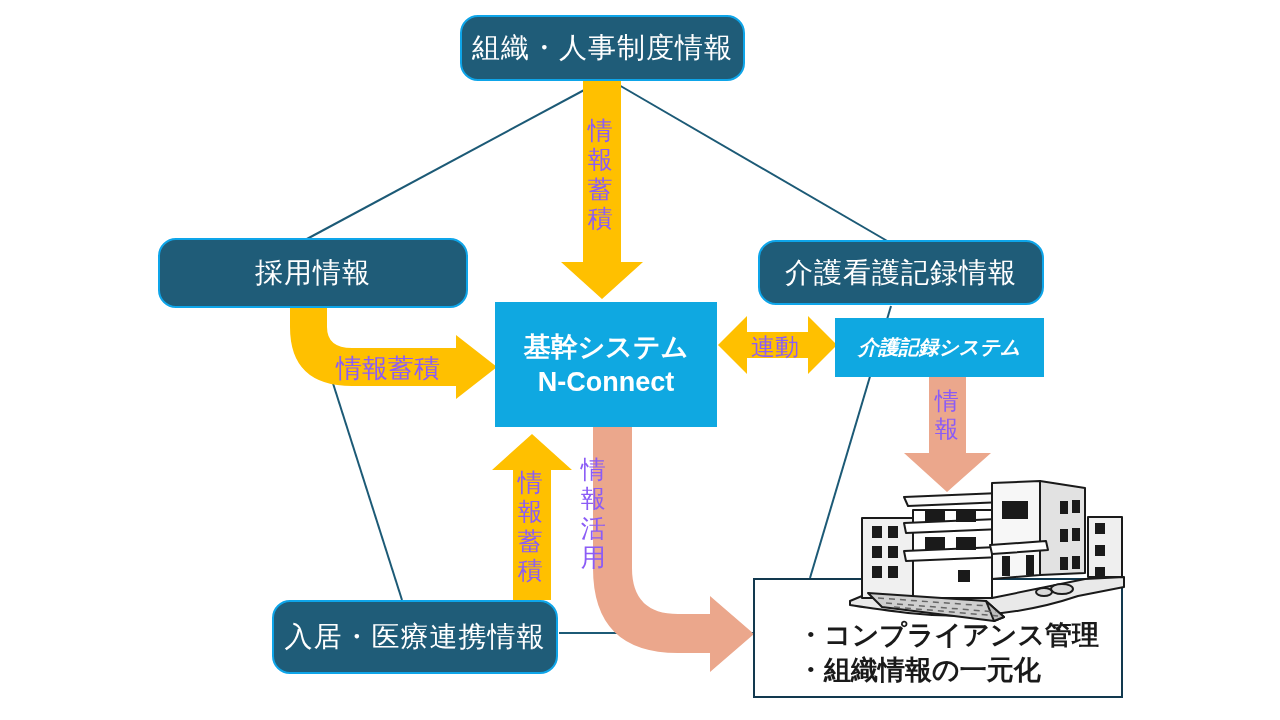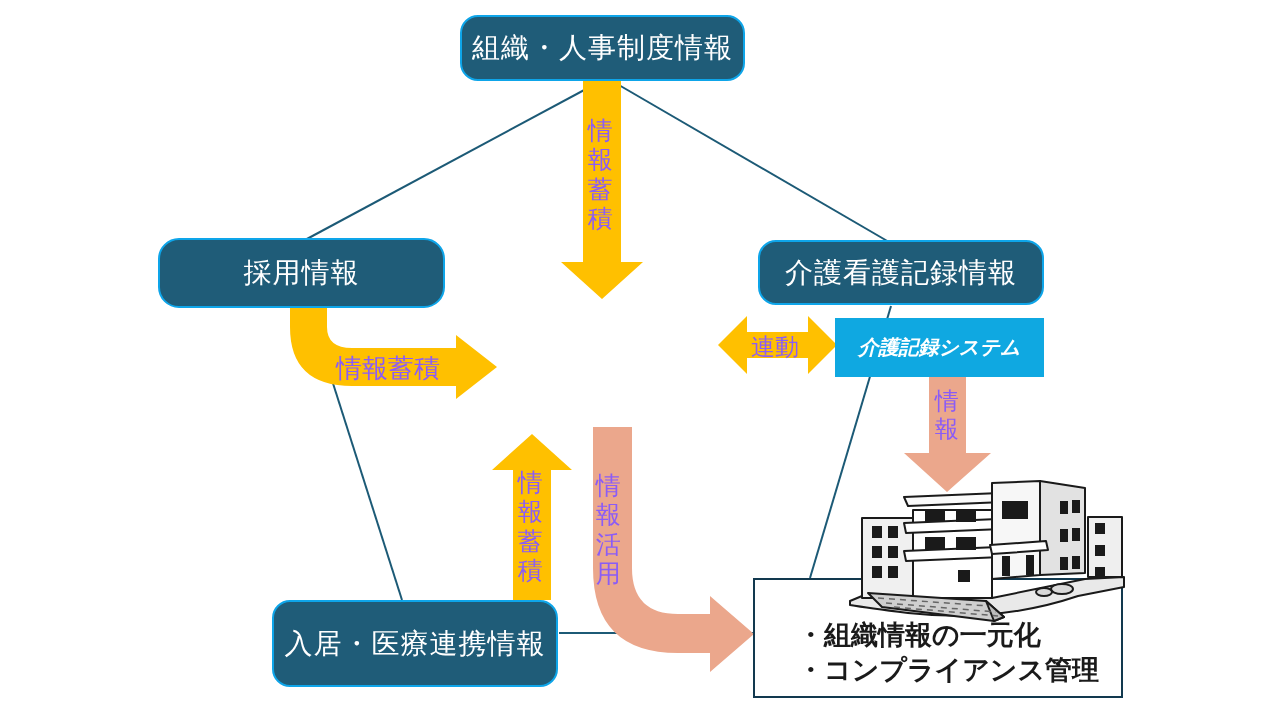--- a/index.html
+++ b/index.html
@@ -60,47 +60,51 @@
     <g fill="#EBA78C">
       <path d="M593,427 L593,568 Q593,653 678,653 L710,653 L710,672 L754,634 L710,596 L710,614 L678,614 Q632,614 632,568 L632,427 Z"></path>
       <polygon points="929,377 966,377 966,453 991,453 947,492 904,453 929,453"></polygon>
     </g>
   </svg>
 
   <div class="node teal" style="left:460px; top:15px;  width:285px; height:66px;">
     <span>組織・人事制度情報</span>
   </div>
 
-  <div class="node teal" style="left:158px; top:238px; width:287px; height:70px;border-radius:21px;">
+  <div class="node teal" style="left:158px; top:238px; width:310px; height:70px;">
     <span>採用情報</span>
   </div>
 
   <div class="node teal" style="left:758px; top:240px; width:286px; height:65px;text-align:center;">
     <span>介護看護記録情報</span>
   </div>
 
+  <div class="node blue box-core" style="left:495px; top:302px; width:222px; height:125px;">
+    <div>基幹システム</div>
+    <div>N-Connect</div>
+  </div>
 
   <div class="node blue box-caresys" style="left:835px; top:318px; width:209px; height:59px;font-style:italic;">
     <div>介護記録システム</div>
   </div>
 
-  <div class="node teal" style="left:272px; top:600px; width:286px; height:87px;">
+  <div class="node teal" style="left:272px; top:600px; width:286px; height:74px;">
     <span>入居・医療連携情報</span>
   </div>
 
   <div class="outcome" style="left:753px; top:578px; width:370px; height:120px;">
+    <div>・コンプライアンス管理</div>
     <div>・組織情報の一元化</div>
-    <div>・コンプライアンス管理</div>
   </div>
 
   <div class="albl vlabel" style="left:587px; top:116px; font-size:25px;">情報蓄積</div>
   <div class="albl" style="left:336px; top:351px; font-size:26px;">情報蓄積</div>
   <div class="albl" style="left:751px; top:331px; font-size:24px;">連動</div>
   <div class="albl vlabel" style="left:517px; top:468px; font-size:25px;">情報蓄積</div>
-  <div class="albl vlabel" style="left:595px; top:455px; font-size:25px;margin-top:16px;">情報活用</div>
+  <div class="albl vlabel" style="left:580px; top:455px; font-size:25px;">情報活用</div>
   <div class="albl vlabel" style="left:934px; top:387px; font-size:24px;">情報</div>
 
   <svg id="building" style="left:848px; top:455px;" width="280" height="168" viewBox="0 0 280 168">
     <g stroke="#1a1a1a" stroke-width="2" stroke-linejoin="round">
 
       <path d="M2,146 L14,141 L65,143 L144,143 L237,124 L276,122 L276,132 L230,141 Q150,168 60,158 Q20,153 2,150 Z" fill="#e9e9e9"></path>
 
       <rect x="14" y="63" width="52" height="80" fill="#f0f0f0"></rect>
 
       <rect x="65" y="55" width="79" height="88" fill="#ffffff"></rect>

